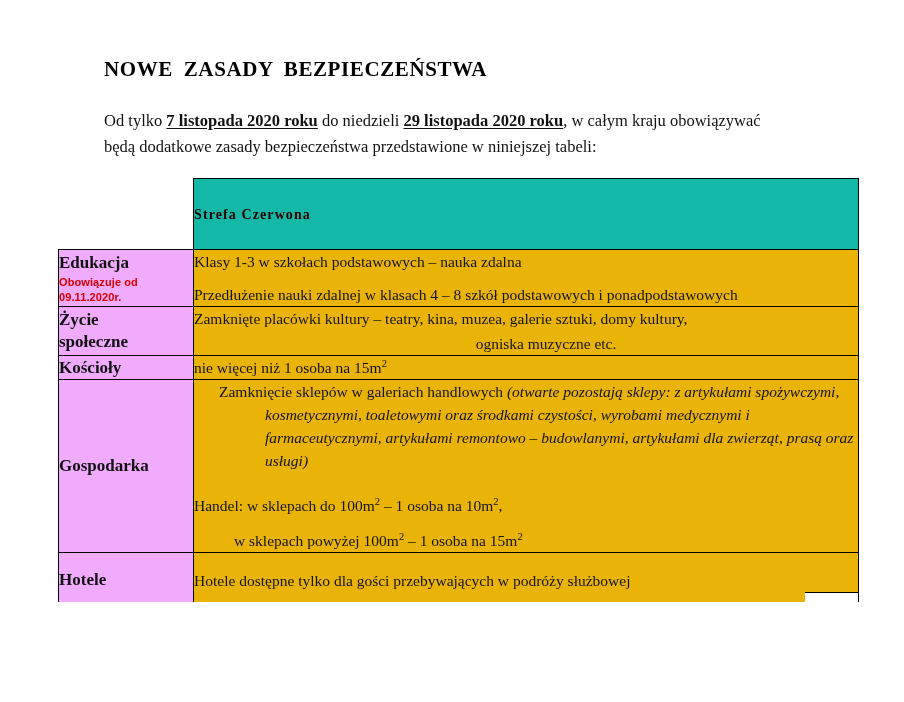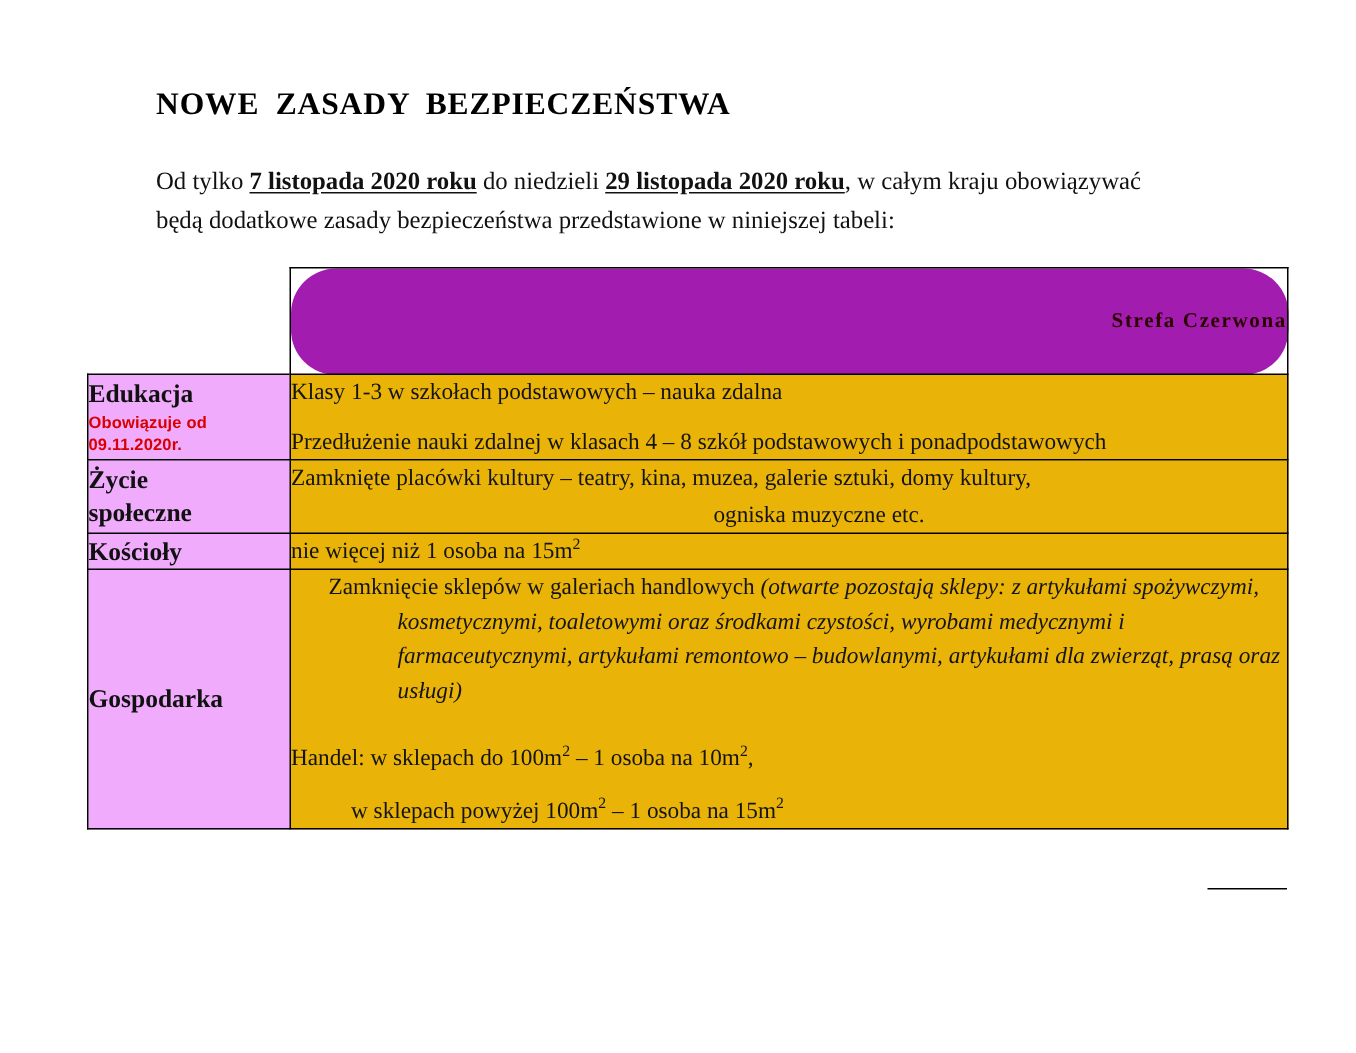--- a/index.html
+++ b/index.html
@@ -71,25 +71,24 @@
 
   col.c-label { width: 135px; }
   col.c-body  { width: 665px; }
 
   
   .hdr-spacer {
     border: none !important;
     background: #ffffff;
   }
   .hdr-zone {
-    background: #a21caf;
+    background: #14b8a6;
     height: 70px;
-    text-align: right;
+    text-align: left;
     vertical-align: middle;
-    border-radius: 30px;
   }
   .hdr-zone .zone-text {
     font-family: "Liberation Serif", serif;
     font-weight: bold;
     font-size: 14px;
     letter-spacing: 1.1px;
     color: #2b0000;
   }
 
   
@@ -227,20 +226,28 @@
         <td class="label-cell">
           <span>Gospodarka</span>
         </td>
         <td class="body-cell">
           <p class="hang"><span>Zamknięcie sklepów w galeriach handlowych </span><span class="ital">(otwarte pozostają sklepy: z artykułami spożywczymi, kosmetycznymi, toaletowymi oraz środkami czystości, wyrobami medycznymi i farmaceutycznymi, artykułami remontowo – budowlanymi, artykułami dla zwierząt, prasą oraz usługi)</span></p>
           <p class="gap-top"><span>Handel: w sklepach do 100m</span><sup>2</sup><span> – 1 osoba na 10m</span><sup>2</sup><span>,</span></p>
           <p class="ind-2" style="margin-top:12px;"><span>w sklepach powyżej 100m</span><sup>2</sup><span> – 1 osoba na 15m</span><sup>2</sup></p>
         </td>
       </tr>
 
+      <tr>
+        <td class="label-cell" style="height:54px;">
+          <span>Hotele</span>
+        </td>
+        <td class="body-cell" style="height:54px;">
+          <p>Hotele dostępne tylko dla gości przebywających w podróży służbowej</p>
+        </td>
+      </tr>
 
     </tbody>
   </table>
 
   <div class="bottom-crop"></div>
   <div class="bottom-crop-edge"></div>
 
 </div>
 
 </body></html>

